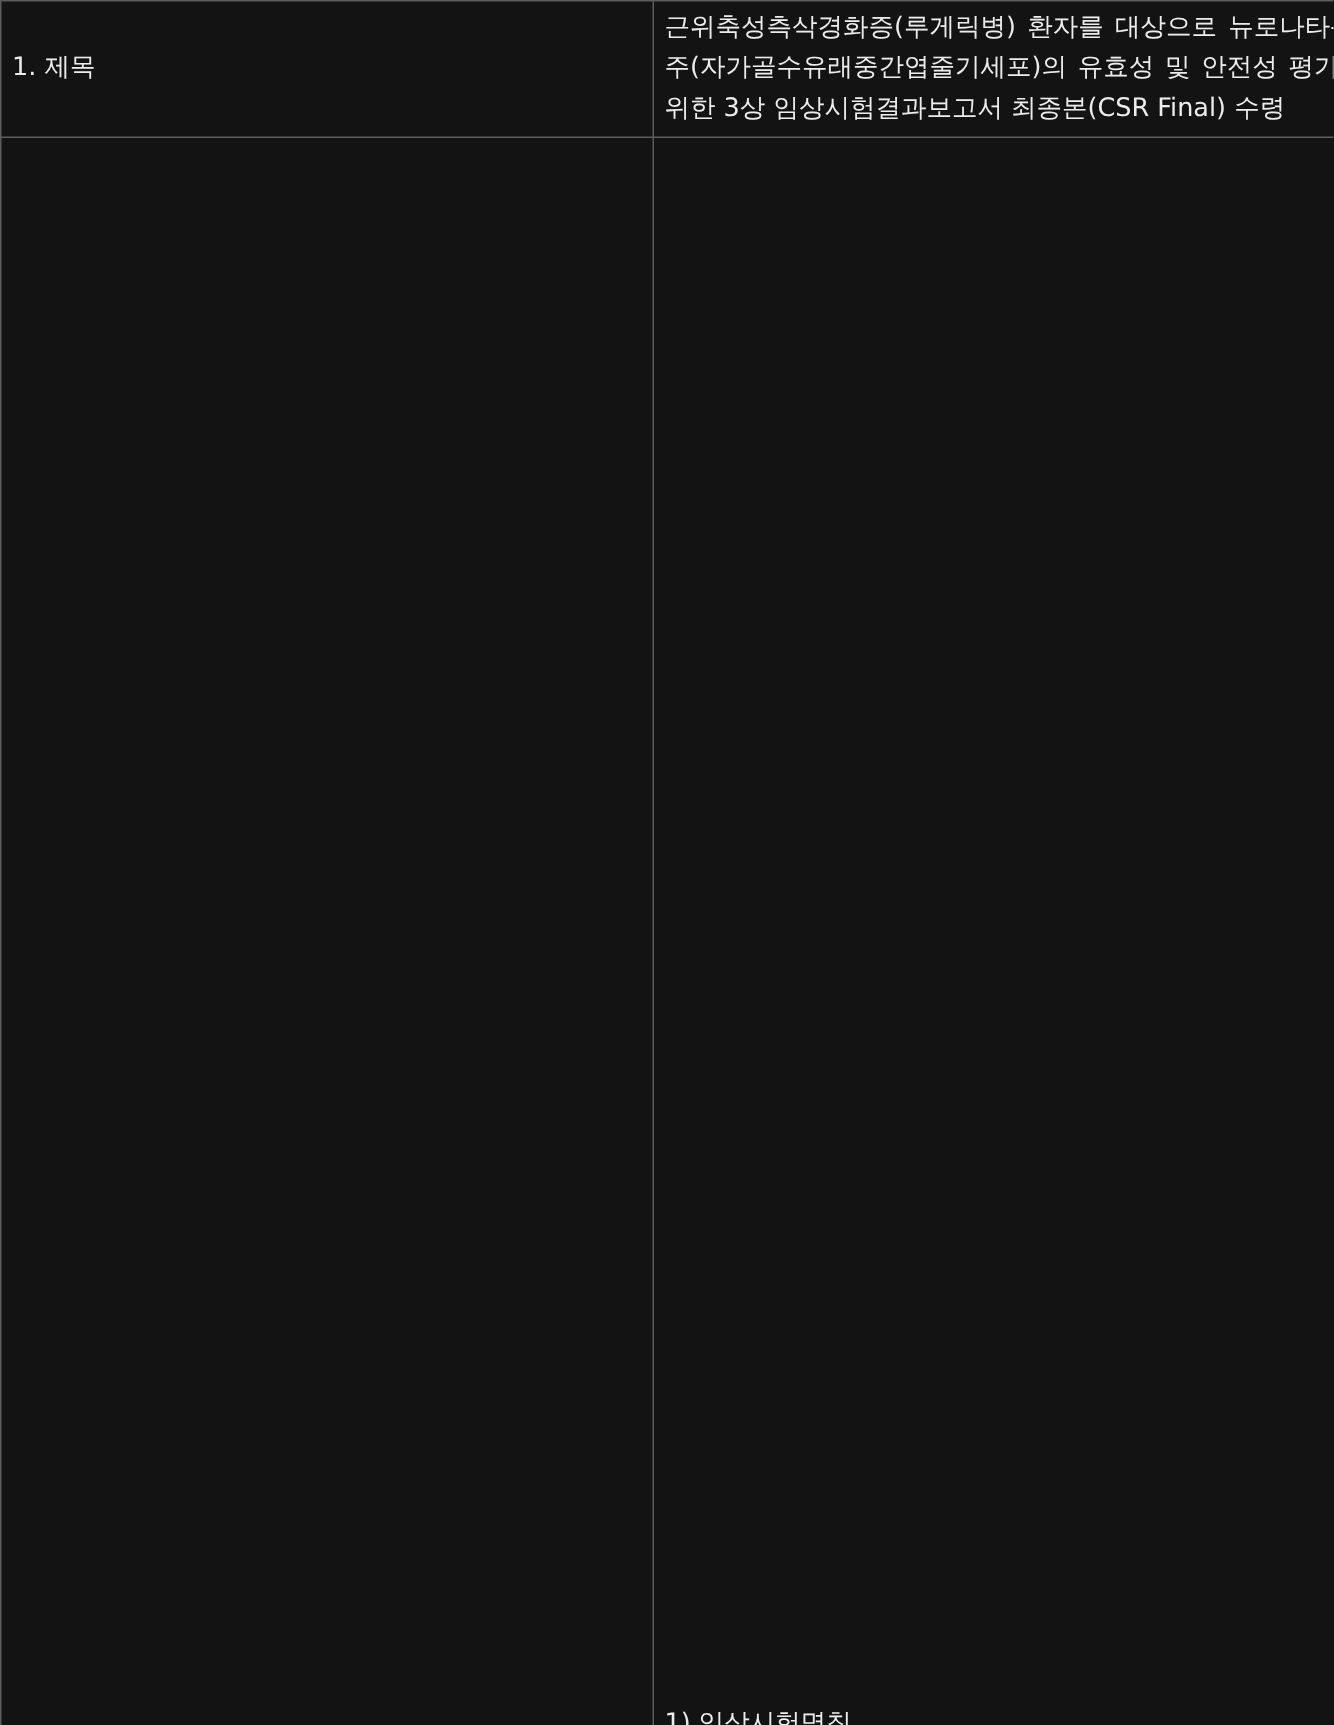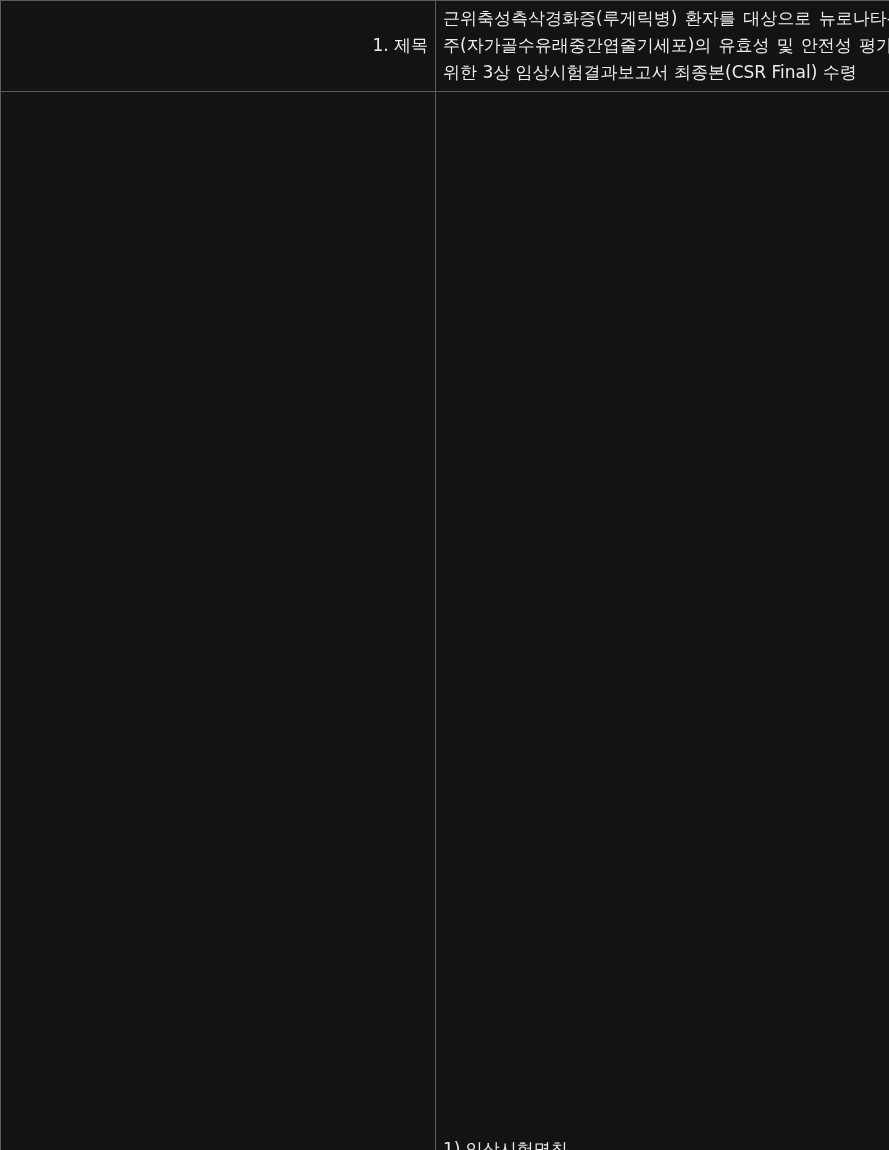--- a/index.html
+++ b/index.html
@@ -32,21 +32,20 @@
     width: 160px;
   }
   td.col-sub {
     width: 260px;
   }
   td.col-val {
     width: 466px;
   }
   td.title-label {
     width: 420px;
-    text-align: right;
   }
   td.title-val {
     width: 467px;
   }
   .justify {
     text-align: justify;
     text-justify: inter-character;
     text-align-last: left;
   }
   .val-cell {

